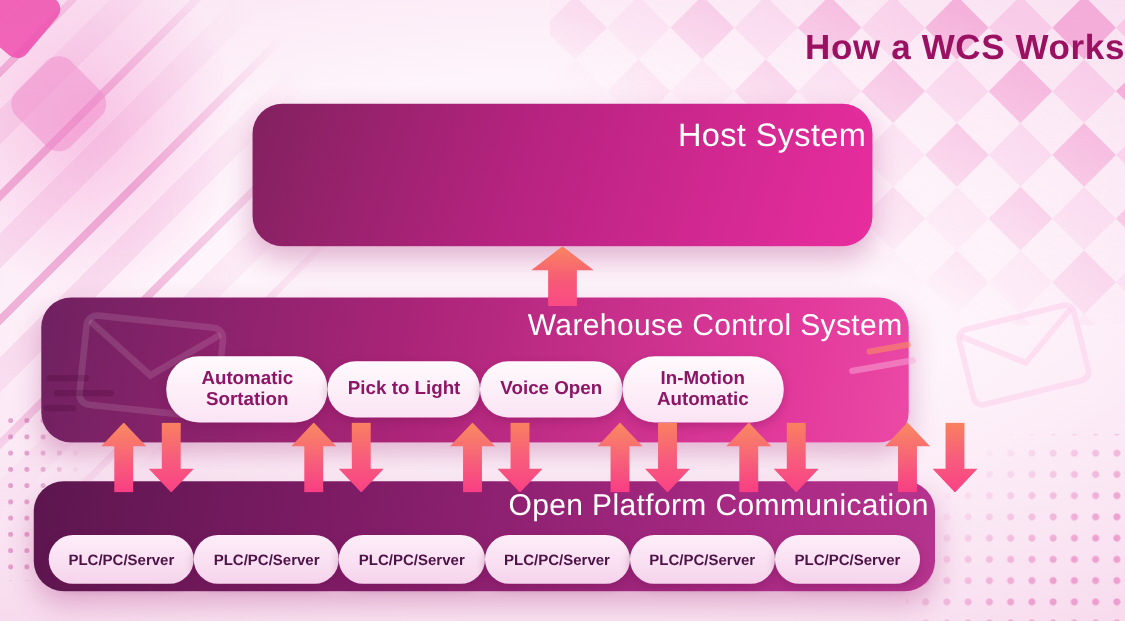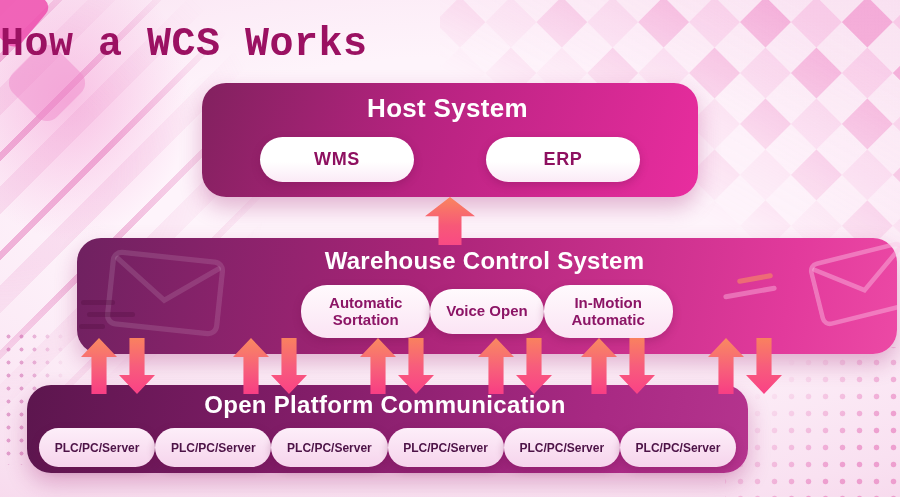--- a/index.html
+++ b/index.html
@@ -44,41 +44,41 @@
   }
   .dots-l{
     left:2px; top:330px; width:66px; height:135px;
     background-image:radial-gradient(rgba(197,77,160,.45) 1.7px, transparent 2.3px);
     background-size:13px 13px;
     -webkit-mask-image:linear-gradient(to right,#000 35%,transparent 100%);
             mask-image:linear-gradient(to right,#000 35%,transparent 100%);
   }
   
   .main-title{
-    position:absolute; left:0; right:0; top:22px; text-align:left;
-    font-size:40px; font-weight:bold; letter-spacing:.5px; color:#9b1162; z-index:2;font-family:Liberation Mono, monospace;
+    position:absolute; left:0; right:0; top:22px; text-align:right;
+    font-size:28px; font-weight:bold; letter-spacing:.5px; color:#9b1162; z-index:2;
   }
   
   .box{ position:absolute; border-radius:24px; z-index:2;
         box-shadow:0 10px 22px rgba(158,28,108,.30); }
-  .box-title{ position:absolute; left:0; right:5px; text-align:center;
-        color:#ffffff; font-weight:bold; letter-spacing:.3px; }
+  .box-title{ position:absolute; left:0; right:5px; text-align:right;
+        color:#ffffff; font-weight:normal; letter-spacing:.3px; }
   .host-box{ left:202px; top:83px; width:496px; height:114px;
     background:linear-gradient(108deg,#82215f 0%,#b82381 45%,#e92d9f 100%); }
   .host-box .box-title{ top:10px; font-size:26px; }
   .host-pills{ position:absolute; left:0; right:0; top:54px; height:46px;
     display:flex; justify-content:space-between; padding:0 58px; }
   .pill{ display:flex; align-items:center; justify-content:center;
     border-radius:26px; text-align:center;
     box-shadow:0 3px 8px rgba(110,15,75,.30); }
   .host-pill{ width:154px; height:45px;
     background:linear-gradient(180deg,#ffffff 55%,#fbeaf6 100%);
     color:#8e1060; font-size:18px; font-weight:bold; letter-spacing:.6px; }
-  .wcs-box{ left:33px; top:238px; width:820px; height:116px;
-    background:linear-gradient(100deg,#6f2160 0%,#aa2478 42%,#e23a9c 86%,#ec49a5 100%);margin-left:44px; }
+  .wcs-box{ left:33px; top:238px; width:694px; height:116px;
+    background:linear-gradient(100deg,#6f2160 0%,#aa2478 42%,#e23a9c 86%,#ec49a5 100%); }
   .wcs-box .box-title{ top:9px; font-size:24px; }
   .wcs-pills{ position:absolute; left:0; right:0; top:44px; height:58px;
     display:flex; justify-content:center; align-items:center; }
   .wcs-pill{ background:linear-gradient(180deg,#fffafd 0%,#fbe4f4 100%);
     color:#8c1566; font-size:15px; font-weight:bold; line-height:1.15;
     height:45px; padding:0 16px; white-space:nowrap; }
   .wcs-pill.two-line{ width:129px; height:53px; white-space:normal; padding:0 8px; }
   .opc-box{ left:27px; top:385px; width:721px; height:88px;
     background:linear-gradient(100deg,#5c164e 0%,#7f1c66 35%,#a82983 78%,#b5348e 100%); }
   .opc-box .box-title{ top:6px; font-size:24px; }
@@ -123,24 +123,20 @@
     </div>
   <div class="decor blob-a"></div>
   <div class="decor blob-b"></div>
   <div class="decor dots-br"></div>
   <div class="decor dots-l"></div>
 
   <div class="main-title">How a WCS Works</div>
 
   <div class="box host-box">
     <div class="box-title">Host System</div>
-    <div class="host-pills">
-      <div class="pill host-pill">WMS</div>
-      <div class="pill host-pill">ERP</div>
-    </div>
   </div>
 
   <div class="arrow arrow-main"></div>
 
   <div class="box wcs-box">
     <svg class="envelope env-left" viewBox="0 0 110 74">
       <rect x="3" y="3" width="104" height="68" rx="8" fill="none" stroke="rgba(255,255,255,0.12)" stroke-width="5"></rect>
       <path d="M7 9 L55 44 L103 9" fill="none" stroke="rgba(255,255,255,0.12)" stroke-width="5" stroke-linecap="round"></path>
     </svg>
     <div class="speed sl1"></div>
@@ -149,20 +145,21 @@
     <svg class="envelope env-right" viewBox="0 0 110 74">
       <rect x="3" y="3" width="104" height="68" rx="8" fill="none" stroke="rgba(252,198,230,0.42)" stroke-width="5"></rect>
       <path d="M7 9 L55 44 L103 9" fill="none" stroke="rgba(252,198,230,0.42)" stroke-width="5" stroke-linecap="round"></path>
     </svg>
     <div class="speed sr1"></div>
     <div class="speed sr2"></div>
 
     <div class="box-title">Warehouse Control System</div>
     <div class="wcs-pills">
       <div class="pill wcs-pill two-line">Automatic Sortation</div>
+      <div class="pill wcs-pill">Pick to Light</div>
       <div class="pill wcs-pill">Voice Open</div>
       <div class="pill wcs-pill two-line">In-Motion Automatic</div>
     </div>
   </div>
 
   <div class="apair ap1">
       <div class="a-up"></div>
       <div class="a-down"></div>
     </div>
   <div class="apair ap2">

